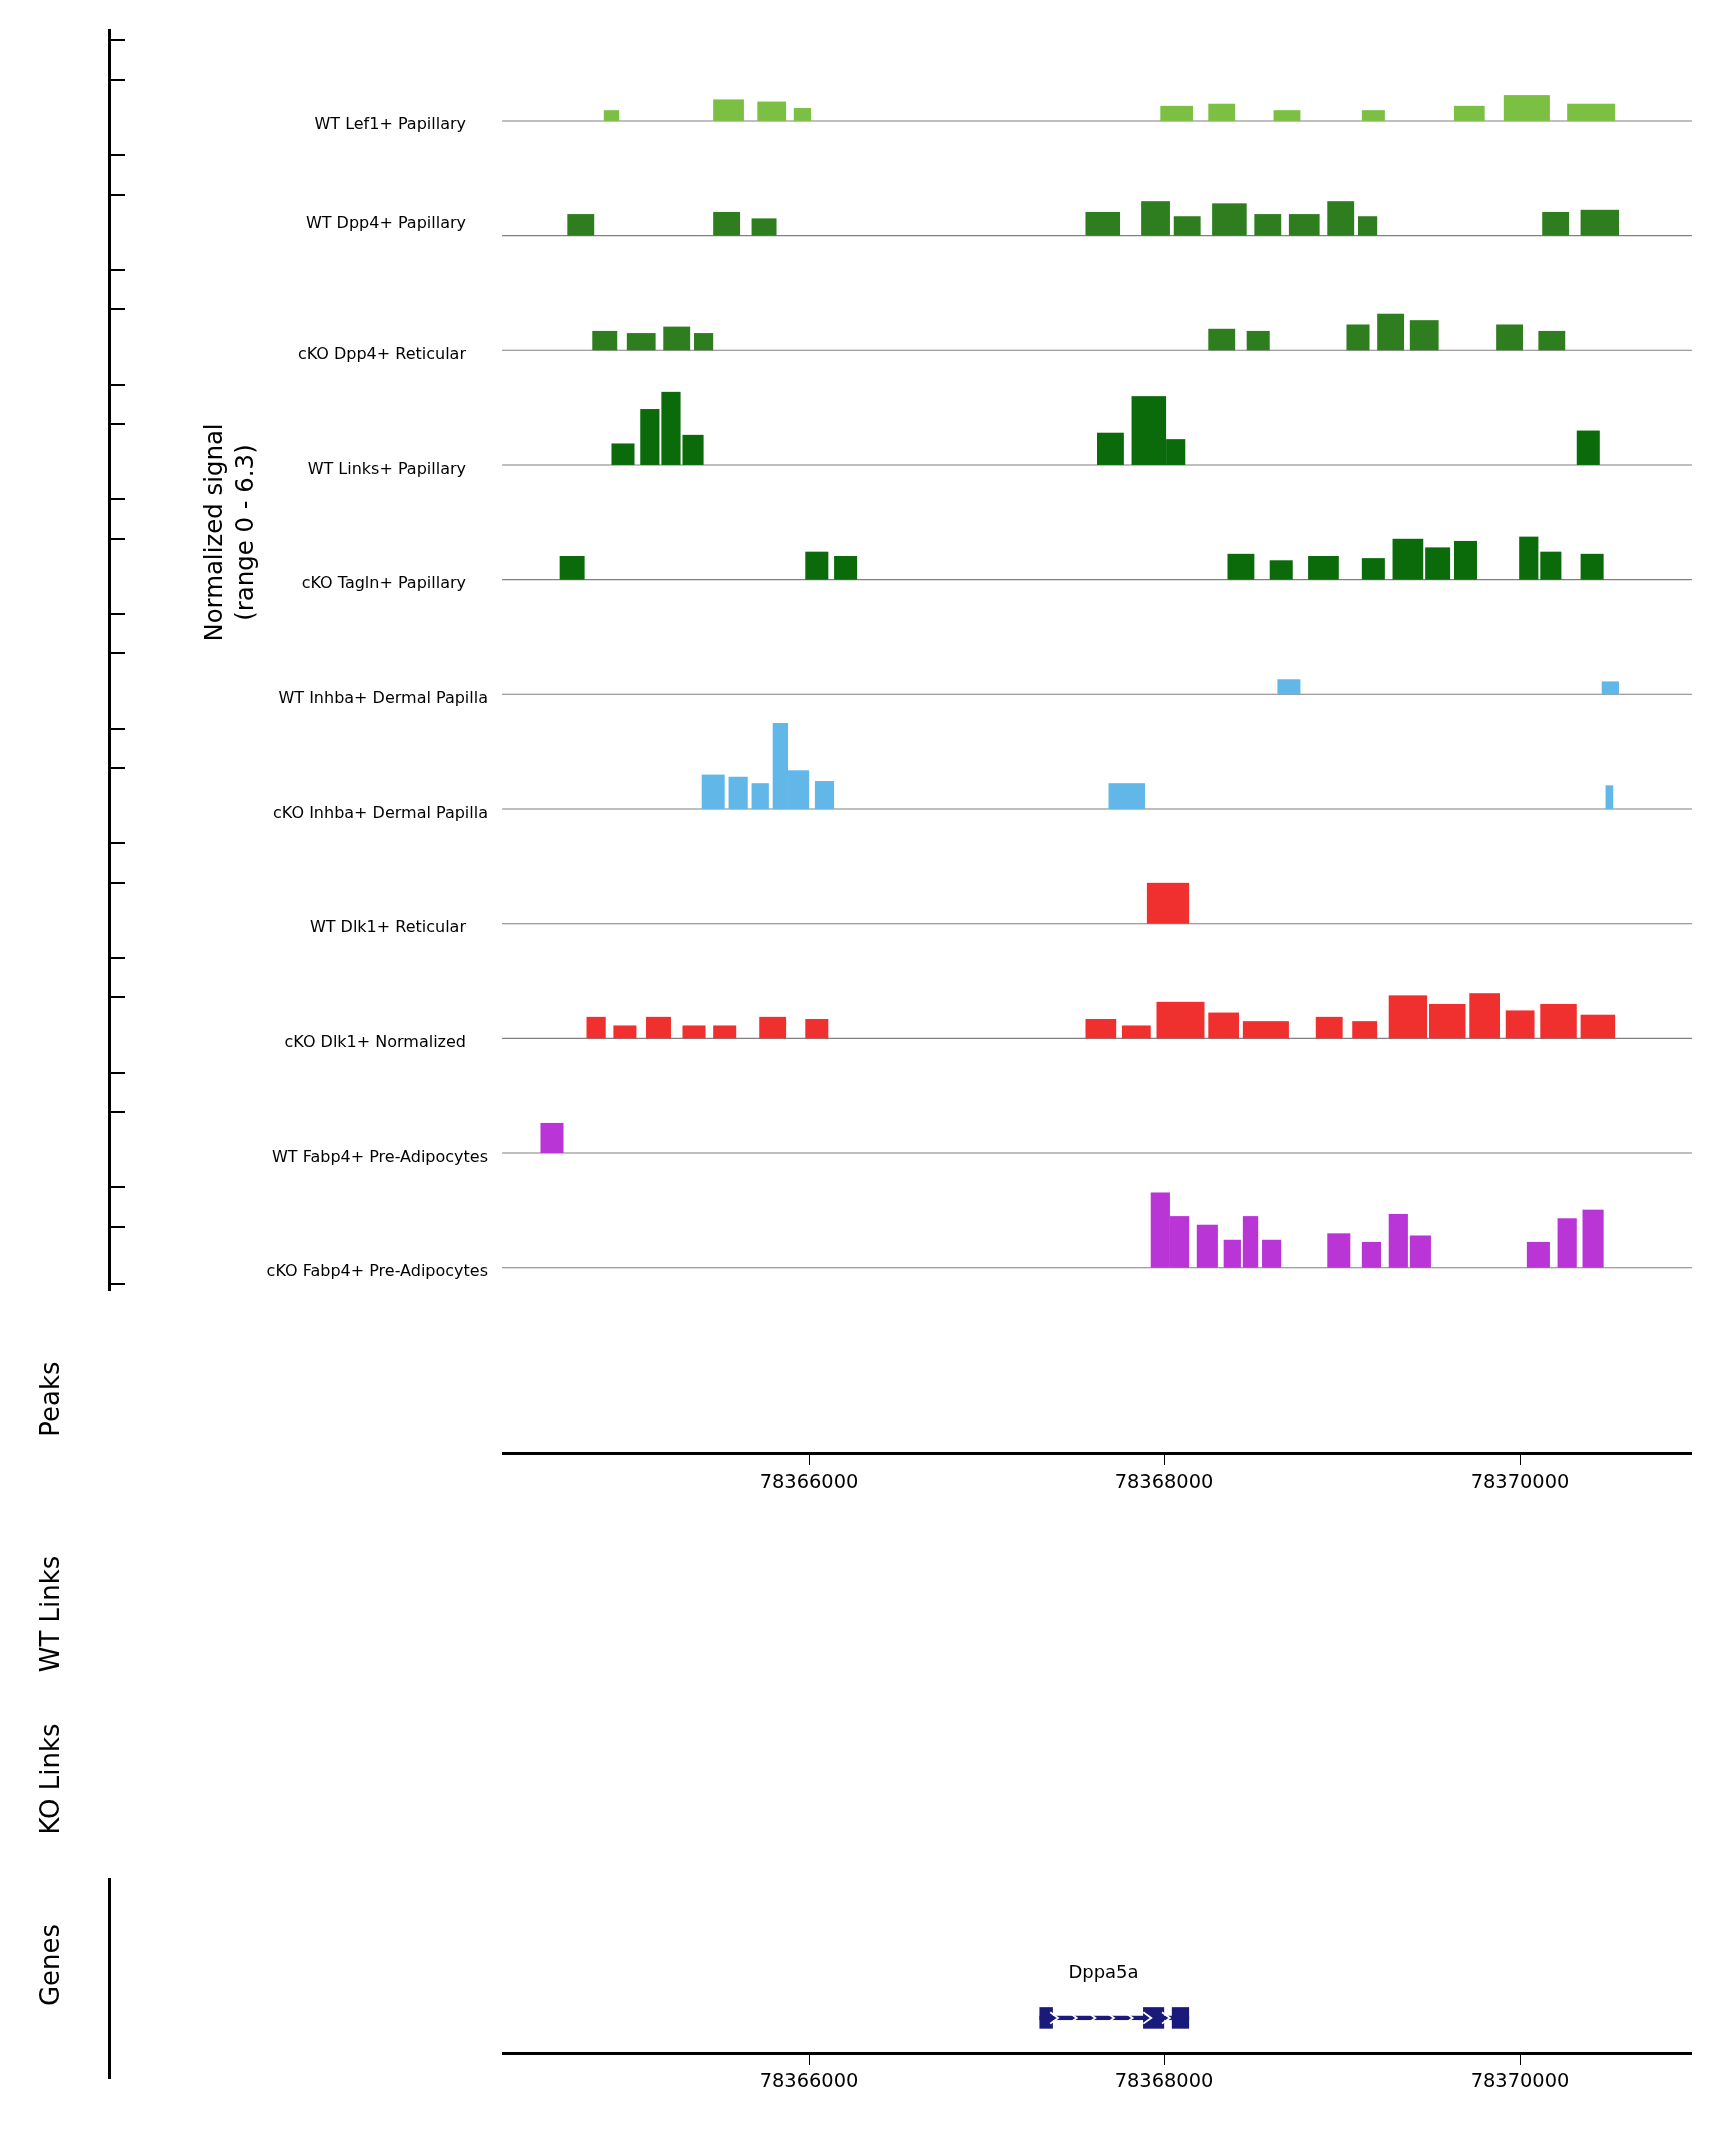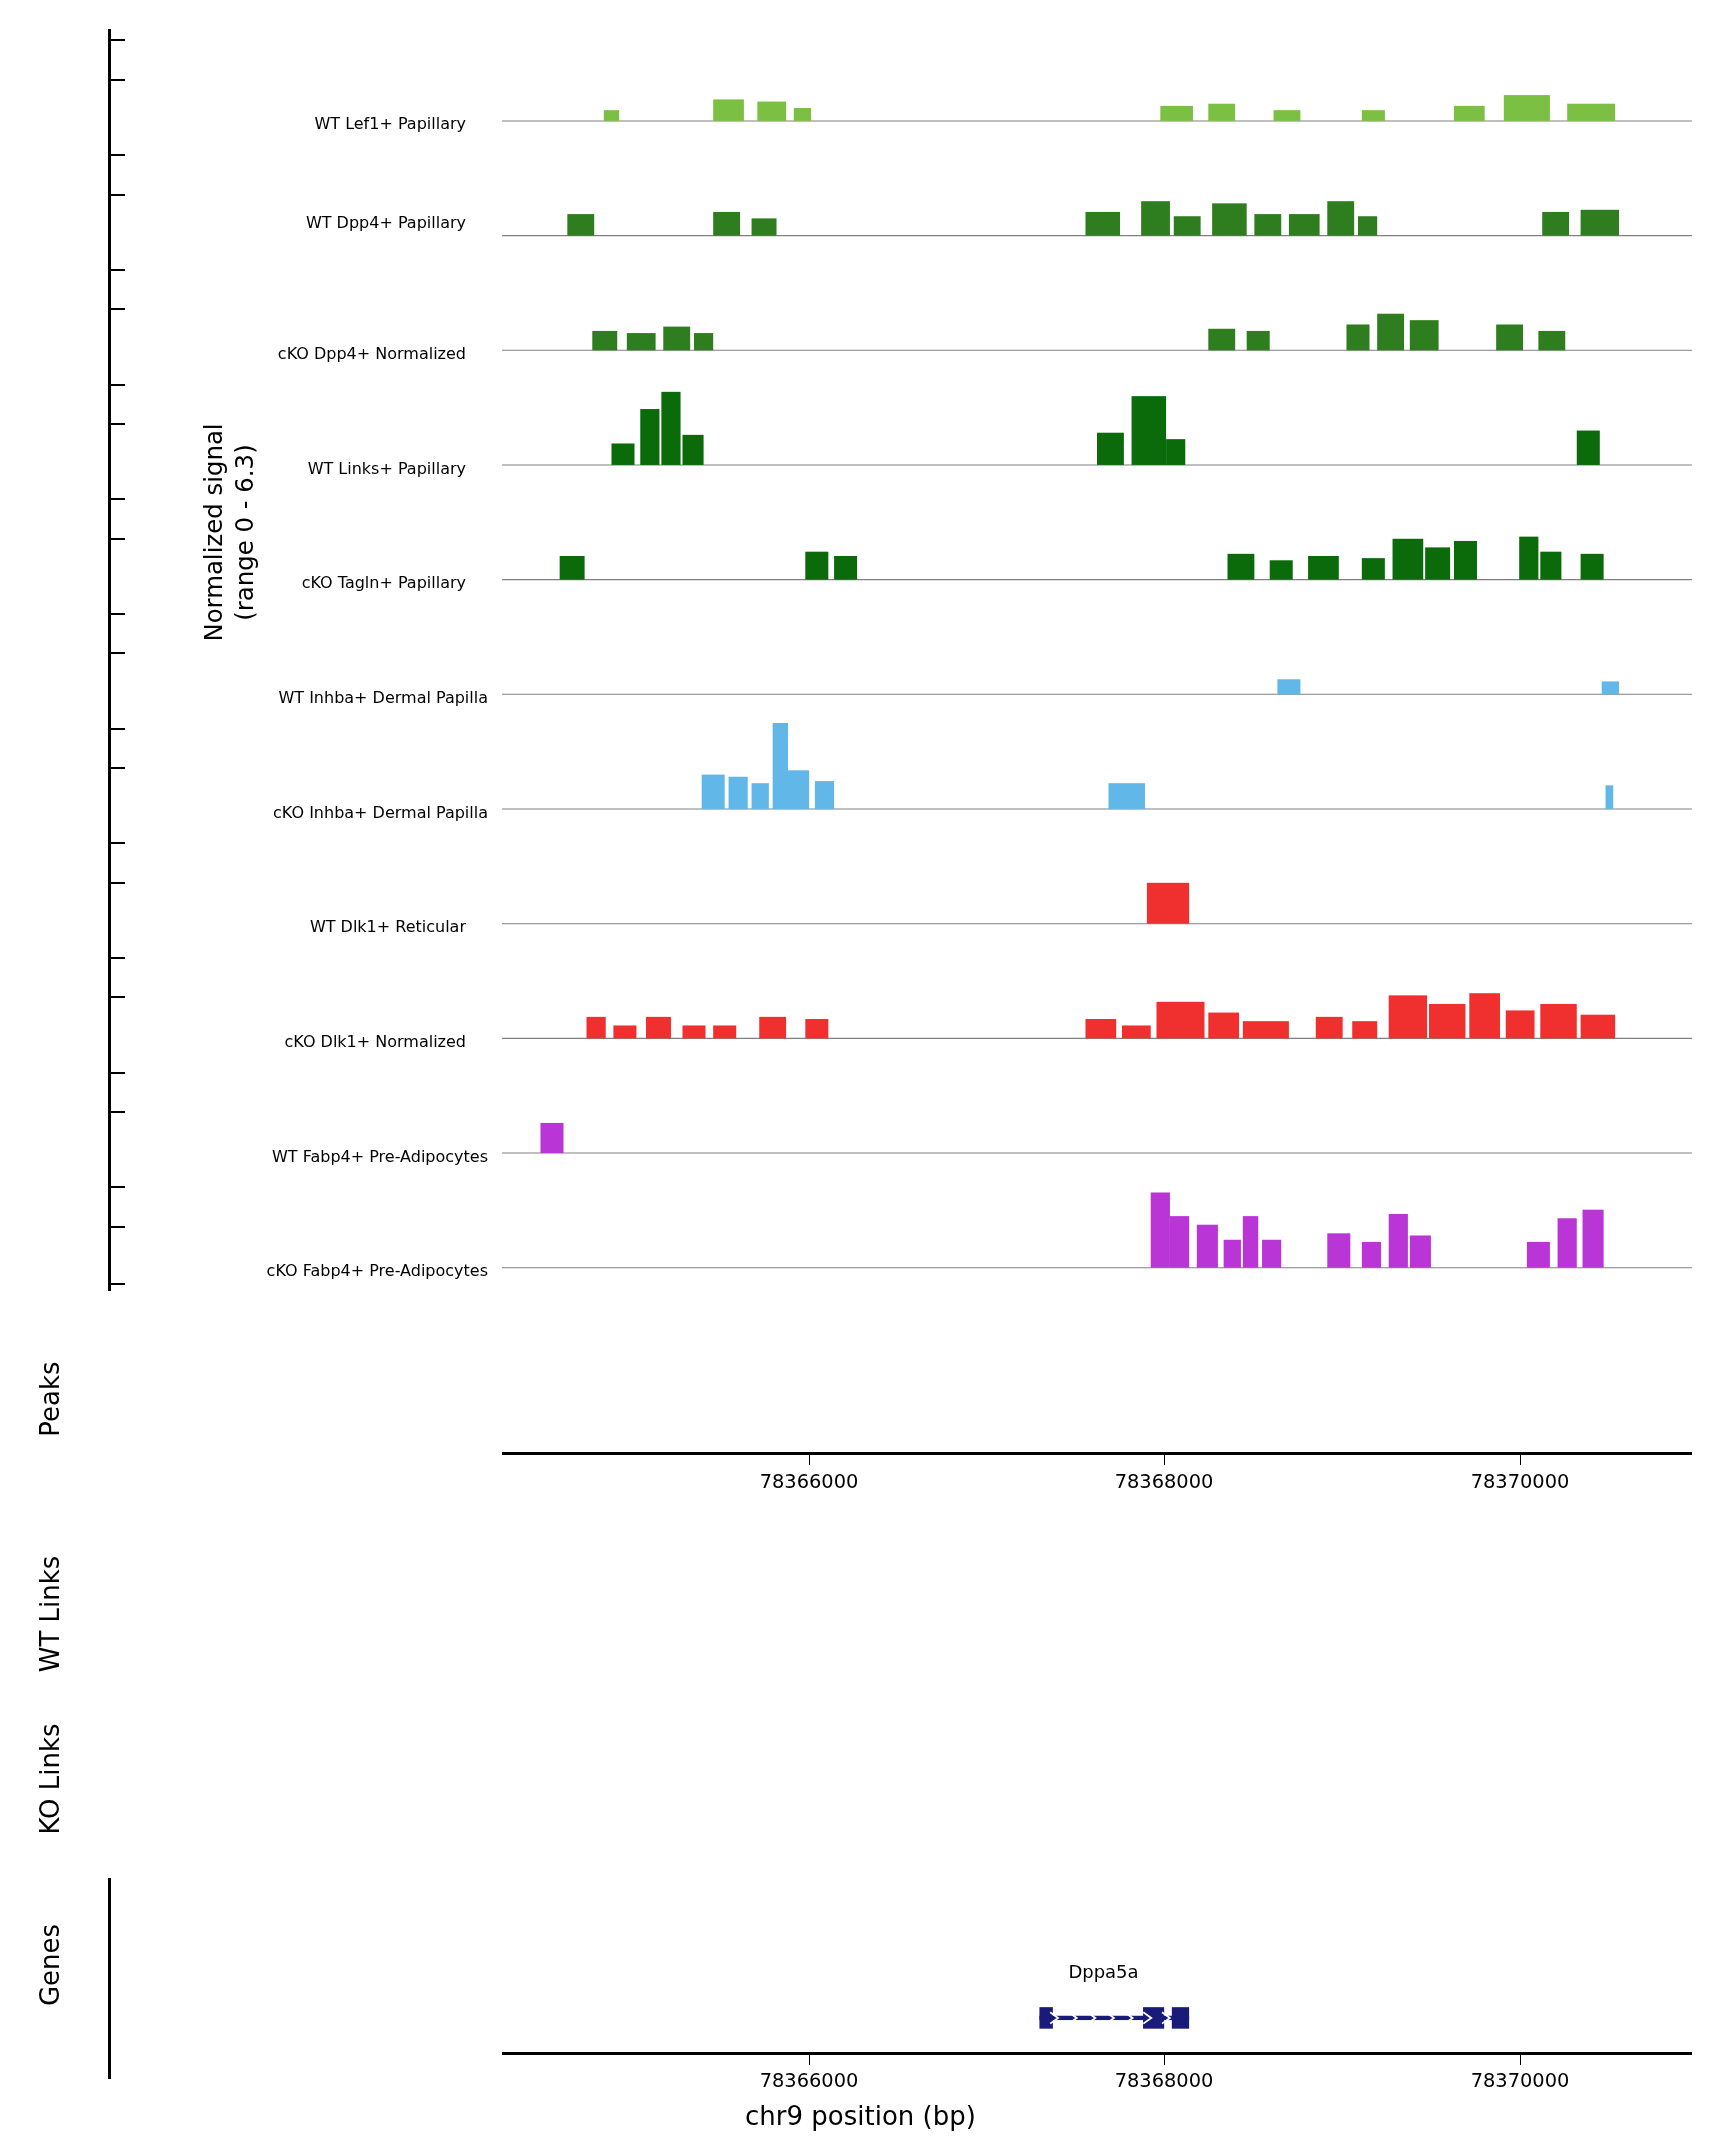--- a/index.html
+++ b/index.html
@@ -100,21 +100,21 @@
   <div class="ytick" style="top:957px;"></div>
   <div class="ytick" style="top:996px;"></div>
   <div class="ytick" style="top:1072px;"></div>
   <div class="ytick" style="top:1111px;"></div>
   <div class="ytick" style="top:1186px;"></div>
   <div class="ytick" style="top:1226px;"></div>
   <div class="ytick" style="top:1283px;"></div>
 
   <div class="track-name" style="left:115px;top:82px;width:351px;">WT Lef1+ Papillary</div>
   <div class="track-name" style="left:115px;top:181px;width:351px;">WT Dpp4+ Papillary</div>
-  <div class="track-name" style="left:115px;top:312px;width:351px;">cKO Dpp4+ Normalized</div>
+  <div class="track-name" style="left:115px;top:312px;width:351px;">cKO Dpp4+ Reticular</div>
   <div class="track-name" style="left:115px;top:427px;width:351px;">WT Links+ Papillary</div>
   <div class="track-name" style="left:115px;top:541px;width:351px;">cKO Tagln+ Papillary</div>
   <div class="track-name" style="left:115px;top:656px;width:373px;">WT Inhba+ Dermal Papilla</div>
   <div class="track-name" style="left:115px;top:771px;width:373px;">cKO Inhba+ Dermal Papilla</div>
   <div class="track-name" style="left:115px;top:885px;width:351px;">WT Dlk1+ Reticular</div>
   <div class="track-name" style="left:115px;top:1000px;width:351px;">cKO Dlk1+ Normalized</div>
   <div class="track-name" style="left:115px;top:1115px;width:373px;">WT Fabp4+ Pre-Adipocytes</div>
   <div class="track-name" style="left:115px;top:1229px;width:373px;">cKO Fabp4+ Pre-Adipocytes</div>
 
   <svg id="tracks-svg" style="position:absolute;left:502px;top:21.5px;" width="1190" height="1283" viewBox="0 0 1660 1790">
@@ -285,16 +285,15 @@
     </svg>
 
   <div class="axis-line" style="left:502px;top:2052px;width:1190px;height:2.9px;"></div>
   <div class="tick" style="left:809px;top:2055px;height:10px;"></div>
   <div class="tick" style="left:1164px;top:2055px;height:10px;"></div>
   <div class="tick" style="left:1520px;top:2055px;height:10px;"></div>
   <div class="tick-label" style="left:687px;top:2069px;width:244px;">78366000</div>
   <div class="tick-label" style="left:1042px;top:2069px;width:244px;">78368000</div>
   <div class="tick-label" style="left:1398px;top:2069px;width:244px;">78370000</div>
 
-  <div class="xaxis-title" style="top:2101px;">chr9 position (bp)</div>
 
 </div>
 
 
 </body></html>

